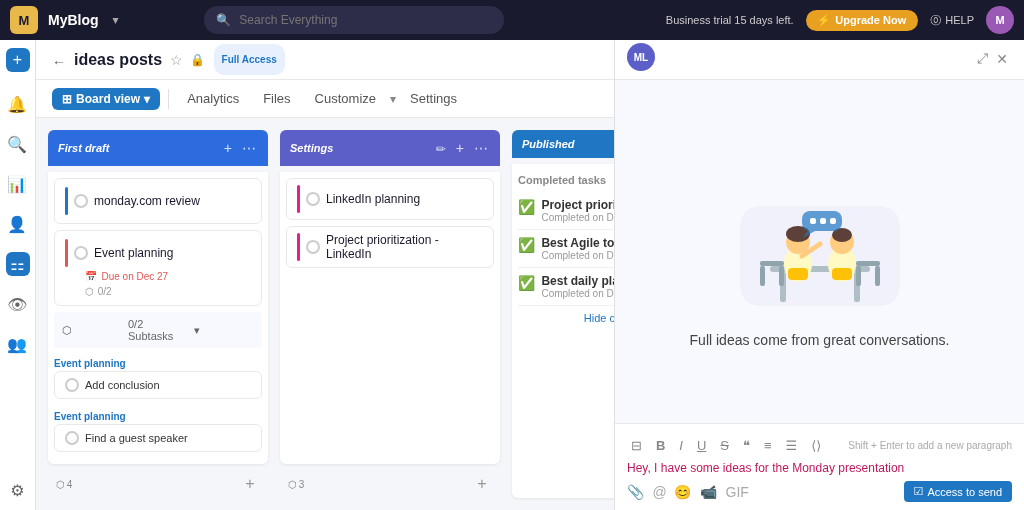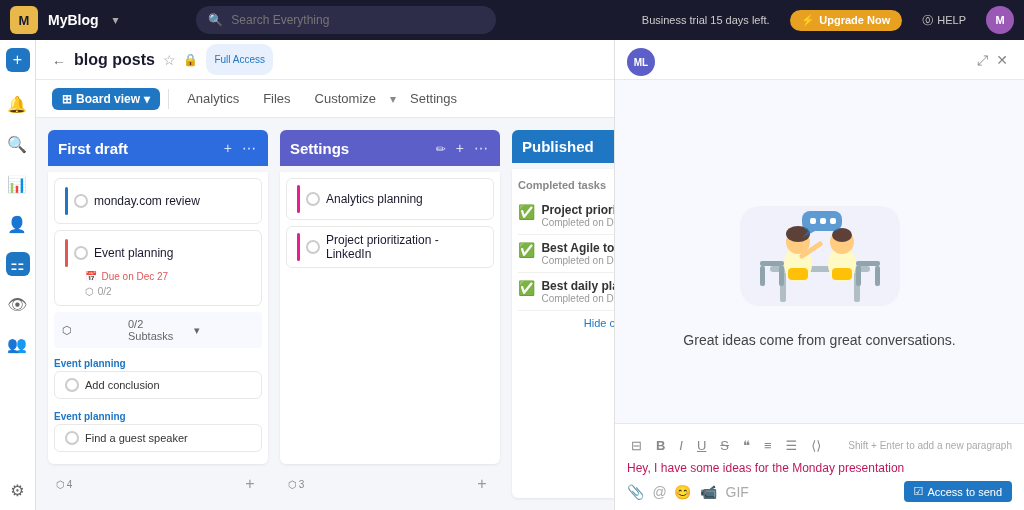--- a/index.html
+++ b/index.html
@@ -6,21 +6,21 @@
     body { font-family: -apple-system, BlinkMacSystemFont, 'Segoe UI', sans-serif; background: #f0f0f0; width: 1024px; height: 510px; overflow: hidden; display: flex; flex-direction: column; }
 
     
     .top-nav { background: #1a1a2e; display: flex; align-items: center; height: 40px; padding: 0 10px; gap: 10px; }
     .app-logo { width: 28px; height: 28px; background: #e8b84b; border-radius: 6px; display: flex; align-items: center; justify-content: center; color: #1a1a2e; font-weight: bold; font-size: 13px; }
     .app-name { color: #fff; font-size: 14px; font-weight: 600; }
     .app-name-chevron { color: #aaa; font-size: 12px; margin-left: 4px; cursor: pointer; }
     .search-bar { flex: 1; max-width: 300px; margin: 0 auto; background: #2d2d4a; border-radius: 20px; display: flex; align-items: center; padding: 0 12px; height: 28px; gap: 8px; }
     .search-bar input { background: transparent; border: none; outline: none; color: #ccc; font-size: 12px; width: 100%; }
     .search-icon { color: #888; font-size: 12px; }
-    .nav-right { display: flex; align-items: center; gap: 20px; margin-left: auto; }
+    .nav-right { display: flex; align-items: center; gap: 12px; margin-left: auto; }
     .trial-text { color: #ccc; font-size: 11px; }
     .upgrade-btn { background: #e8a020; color: #fff; border: none; border-radius: 16px; padding: 4px 12px; font-size: 11px; font-weight: 600; cursor: pointer; display: flex; align-items: center; gap: 4px; }
     .help-btn { color: #ccc; font-size: 11px; display: flex; align-items: center; gap: 4px; cursor: pointer; }
     .avatar { width: 28px; height: 28px; border-radius: 50%; background: #9b59b6; display: flex; align-items: center; justify-content: center; color: #fff; font-size: 11px; font-weight: 600; cursor: pointer; }
 
     
     .main-layout { display: flex; flex: 1; overflow: hidden; }
 
     
     .left-sidebar { width: 36px; background: #fff; border-right: 1px solid #e0e0e0; display: flex; flex-direction: column; align-items: center; padding: 8px 0; gap: 16px; }
@@ -31,39 +31,39 @@
 
     
     .content-area { flex: 1; display: flex; flex-direction: column; overflow: hidden; background: #fff; }
 
     
     .project-header { display: flex; align-items: center; padding: 8px 16px; border-bottom: 1px solid #e8e8e8; gap: 8px; height: 40px; }
     .back-btn { color: #666; cursor: pointer; font-size: 14px; }
     .project-title { font-size: 16px; font-weight: 700; color: #1a1a2e; }
     .star-icon { color: #999; font-size: 14px; cursor: pointer; }
     .lock-icon { color: #999; font-size: 12px; }
-    .access-badge { background: #e8f0fe; color: #1f76c2; font-size: 10px; padding: 10px 8px; border-radius: 10px; font-weight: 400; }
+    .access-badge { background: #e8f0fe; color: #1f76c2; font-size: 10px; padding: 10px 8px; border-radius: 10px; font-weight: 700; }
 
     
     .toolbar { display: flex; align-items: center; padding: 6px 16px; border-bottom: 1px solid #e8e8e8; gap: 4px; height: 38px; }
     .board-view-btn { background: #1f76c2; color: #fff; border: none; border-radius: 6px; padding: 4px 10px; font-size: 12px; font-weight: 600; cursor: pointer; display: flex; align-items: center; gap: 4px; }
     .board-icon { font-size: 12px; }
     .toolbar-divider { width: 1px; height: 20px; background: #e0e0e0; margin: 0 4px; }
     .toolbar-btn { background: transparent; border: none; color: #555; font-size: 13px; padding: 4px 10px; cursor: pointer; border-radius: 4px; }
 
     
     .board-area { flex: 1; overflow-x: auto; overflow-y: hidden; display: flex; padding: 12px; gap: 12px; background: #f5f6fa; }
 
     
     .board-column { width: 220px; min-width: 220px; display: flex; flex-direction: column; gap: 6px; }
     .column-header { border-radius: 6px 6px 0 0; padding: 8px 10px; display: flex; align-items: center; gap: 6px; }
     .column-header.first-draft { background: #2d6cdf; color: #fff; }
     .column-header.revised { background: #5b5fc7; color: #fff; }
     .column-header.published { background: #1f76c2; color: #fff; }
-    .column-title { font-size: 15px; font-weight: 700; flex: 1; }
+    .column-title { font-size: 11px; font-weight: 700; flex: 1; font-style: italic; }
     .col-action { background: transparent; border: none; color: rgba(255,255,255,0.8); cursor: pointer; font-size: 14px; padding: 2px; }
     .column-body { background: #fff; border-radius: 0 0 6px 6px; padding: 6px; flex: 1; overflow-y: auto; box-shadow: 0 1px 3px rgba(0,0,0,0.08); }
 
     
     .task-card { background: #fff; border: 1px solid #e8e8e8; border-radius: 6px; padding: 8px 10px; margin-bottom: 6px; cursor: pointer; }
     .task-name { font-size: 12px; color: #1a1a2e; display: flex; align-items: center; gap: 6px; }
     .task-circle { width: 14px; height: 14px; border-radius: 50%; border: 2px solid #ccc; flex-shrink: 0; }
     .task-due { font-size: 10px; color: #e05757; margin-top: 4px; margin-left: 20px; display: flex; align-items: center; gap: 4px; }
     .task-meta { font-size: 10px; color: #999; margin-top: 4px; margin-left: 20px; display: flex; align-items: center; gap: 4px; }
 
@@ -81,21 +81,21 @@
     
     .completed-label { font-size: 11px; color: #888; font-weight: 600; padding: 4px 0 6px 0; }
     .completed-task { display: flex; align-items: flex-start; gap: 6px; padding: 6px 0; border-bottom: 1px solid #f0f0f0; }
     .completed-icon { color: #5cb85c; font-size: 14px; margin-top: 1px; }
     .completed-title { font-size: 12px; color: #333; font-weight: 600; }
     .completed-date { font-size: 10px; color: #999; }
     .hide-completed { font-size: 11px; color: #1f76c2; cursor: pointer; text-align: center; padding-top: 6px; }
 
     
     .chat-panel { width: 410px; min-width: 410px; background: #fff; border-left: 1px solid #e0e0e0; display: flex; flex-direction: column; }
-    .chat-header { display: flex; align-items: flex-start; padding: 8px 12px; border-bottom: 1px solid #e8e8e8; height: 40px; }
+    .chat-header { display: flex; align-items: flex-end; padding: 8px 12px; border-bottom: 1px solid #e8e8e8; height: 40px; }
     .chat-avatar { width: 28px; height: 28px; border-radius: 50%; background: #5b5fc7; color: #fff; font-size: 10px; font-weight: 700; display: flex; align-items: center; justify-content: center; margin-right: 8px; }
     .chat-header-space { flex: 1; }
     .chat-action-btn { background: transparent; border: none; color: #888; cursor: pointer; font-size: 14px; padding: 4px; }
 
     
     .chat-body { flex: 1; display: flex; flex-direction: column; align-items: center; justify-content: center; background: #f8f9ff; padding: 20px; }
     .chat-illustration { width: 200px; height: 160px; margin-bottom: 16px; }
     .chat-tagline { font-size: 14px; color: #444; font-weight: 500; text-align: center; }
 
     
@@ -163,21 +163,21 @@
     <div class="sidebar-icon">👁</div>
     <div class="sidebar-icon">👥</div>
     <div style="margin-top:auto"></div>
     <div class="sidebar-icon">⚙</div>
   </div>
 
   <div class="content-area">
 
     <div class="project-header">
       <span class="back-btn">←</span>
-      <span class="project-title">blog posts</span>
+      <span class="project-title">ideas posts</span>
       <span class="star-icon">☆</span>
       <span class="lock-icon">🔒</span>
       <span class="access-badge">Full Access</span>
     </div>
 
     <div class="toolbar">
       <button class="board-view-btn">
         <span class="board-icon">⊞</span>
         <span>Board view</span>
         <span>▾</span>
@@ -259,21 +259,21 @@
         <div class="column-header revised">
           <span class="column-title">Settings</span>
           <button class="col-action"><span class="pencil-icon">✏</span></button>
           <button class="col-action">+</button>
           <button class="col-action">⋯</button>
         </div>
         <div class="column-body">
           <div class="revised-card">
             <span class="revised-dot-pink"></span>
             <span class="task-circle"></span>
-            <span class="revised-card-name">Analytics planning</span>
+            <span class="revised-card-name">LinkedIn planning</span>
           </div>
           <div class="revised-card">
             <span class="revised-dot-pink2"></span>
             <span class="task-circle"></span>
             <span class="revised-card-name">Project prioritization - LinkedIn</span>
           </div>
         </div>
         <div class="column-footer">
           <div class="subtask-count">
             <span>⬡</span>
@@ -359,21 +359,21 @@
         <rect x="136" y="105" width="24" height="5" rx="2" fill="#90a4ae"></rect>
         <rect x="40" y="110" width="5" height="20" rx="2" fill="#90a4ae"></rect>
         <rect x="59" y="110" width="5" height="20" rx="2" fill="#90a4ae"></rect>
         <rect x="136" y="110" width="5" height="20" rx="2" fill="#90a4ae"></rect>
         <rect x="155" y="110" width="5" height="20" rx="2" fill="#90a4ae"></rect>
 
         <rect x="68" y="112" width="20" height="12" rx="4" fill="#ffc107"></rect>
 
         <rect x="112" y="112" width="20" height="12" rx="4" fill="#ffc107"></rect>
       </svg>
-      <span class="chat-tagline">Great ideas come from great conversations.</span>
+      <span class="chat-tagline">Full ideas come from great conversations.</span>
     </div>
 
     <div class="chat-footer">
       <div class="chat-toolbar">
         <button class="chat-tool-btn">⊟</button>
         <button class="chat-tool-btn"><b>B</b></button>
         <button class="chat-tool-btn"><i>I</i></button>
         <button class="chat-tool-btn"><u>U</u></button>
         <button class="chat-tool-btn"><s>S</s></button>
         <button class="chat-tool-btn">❝</button>

